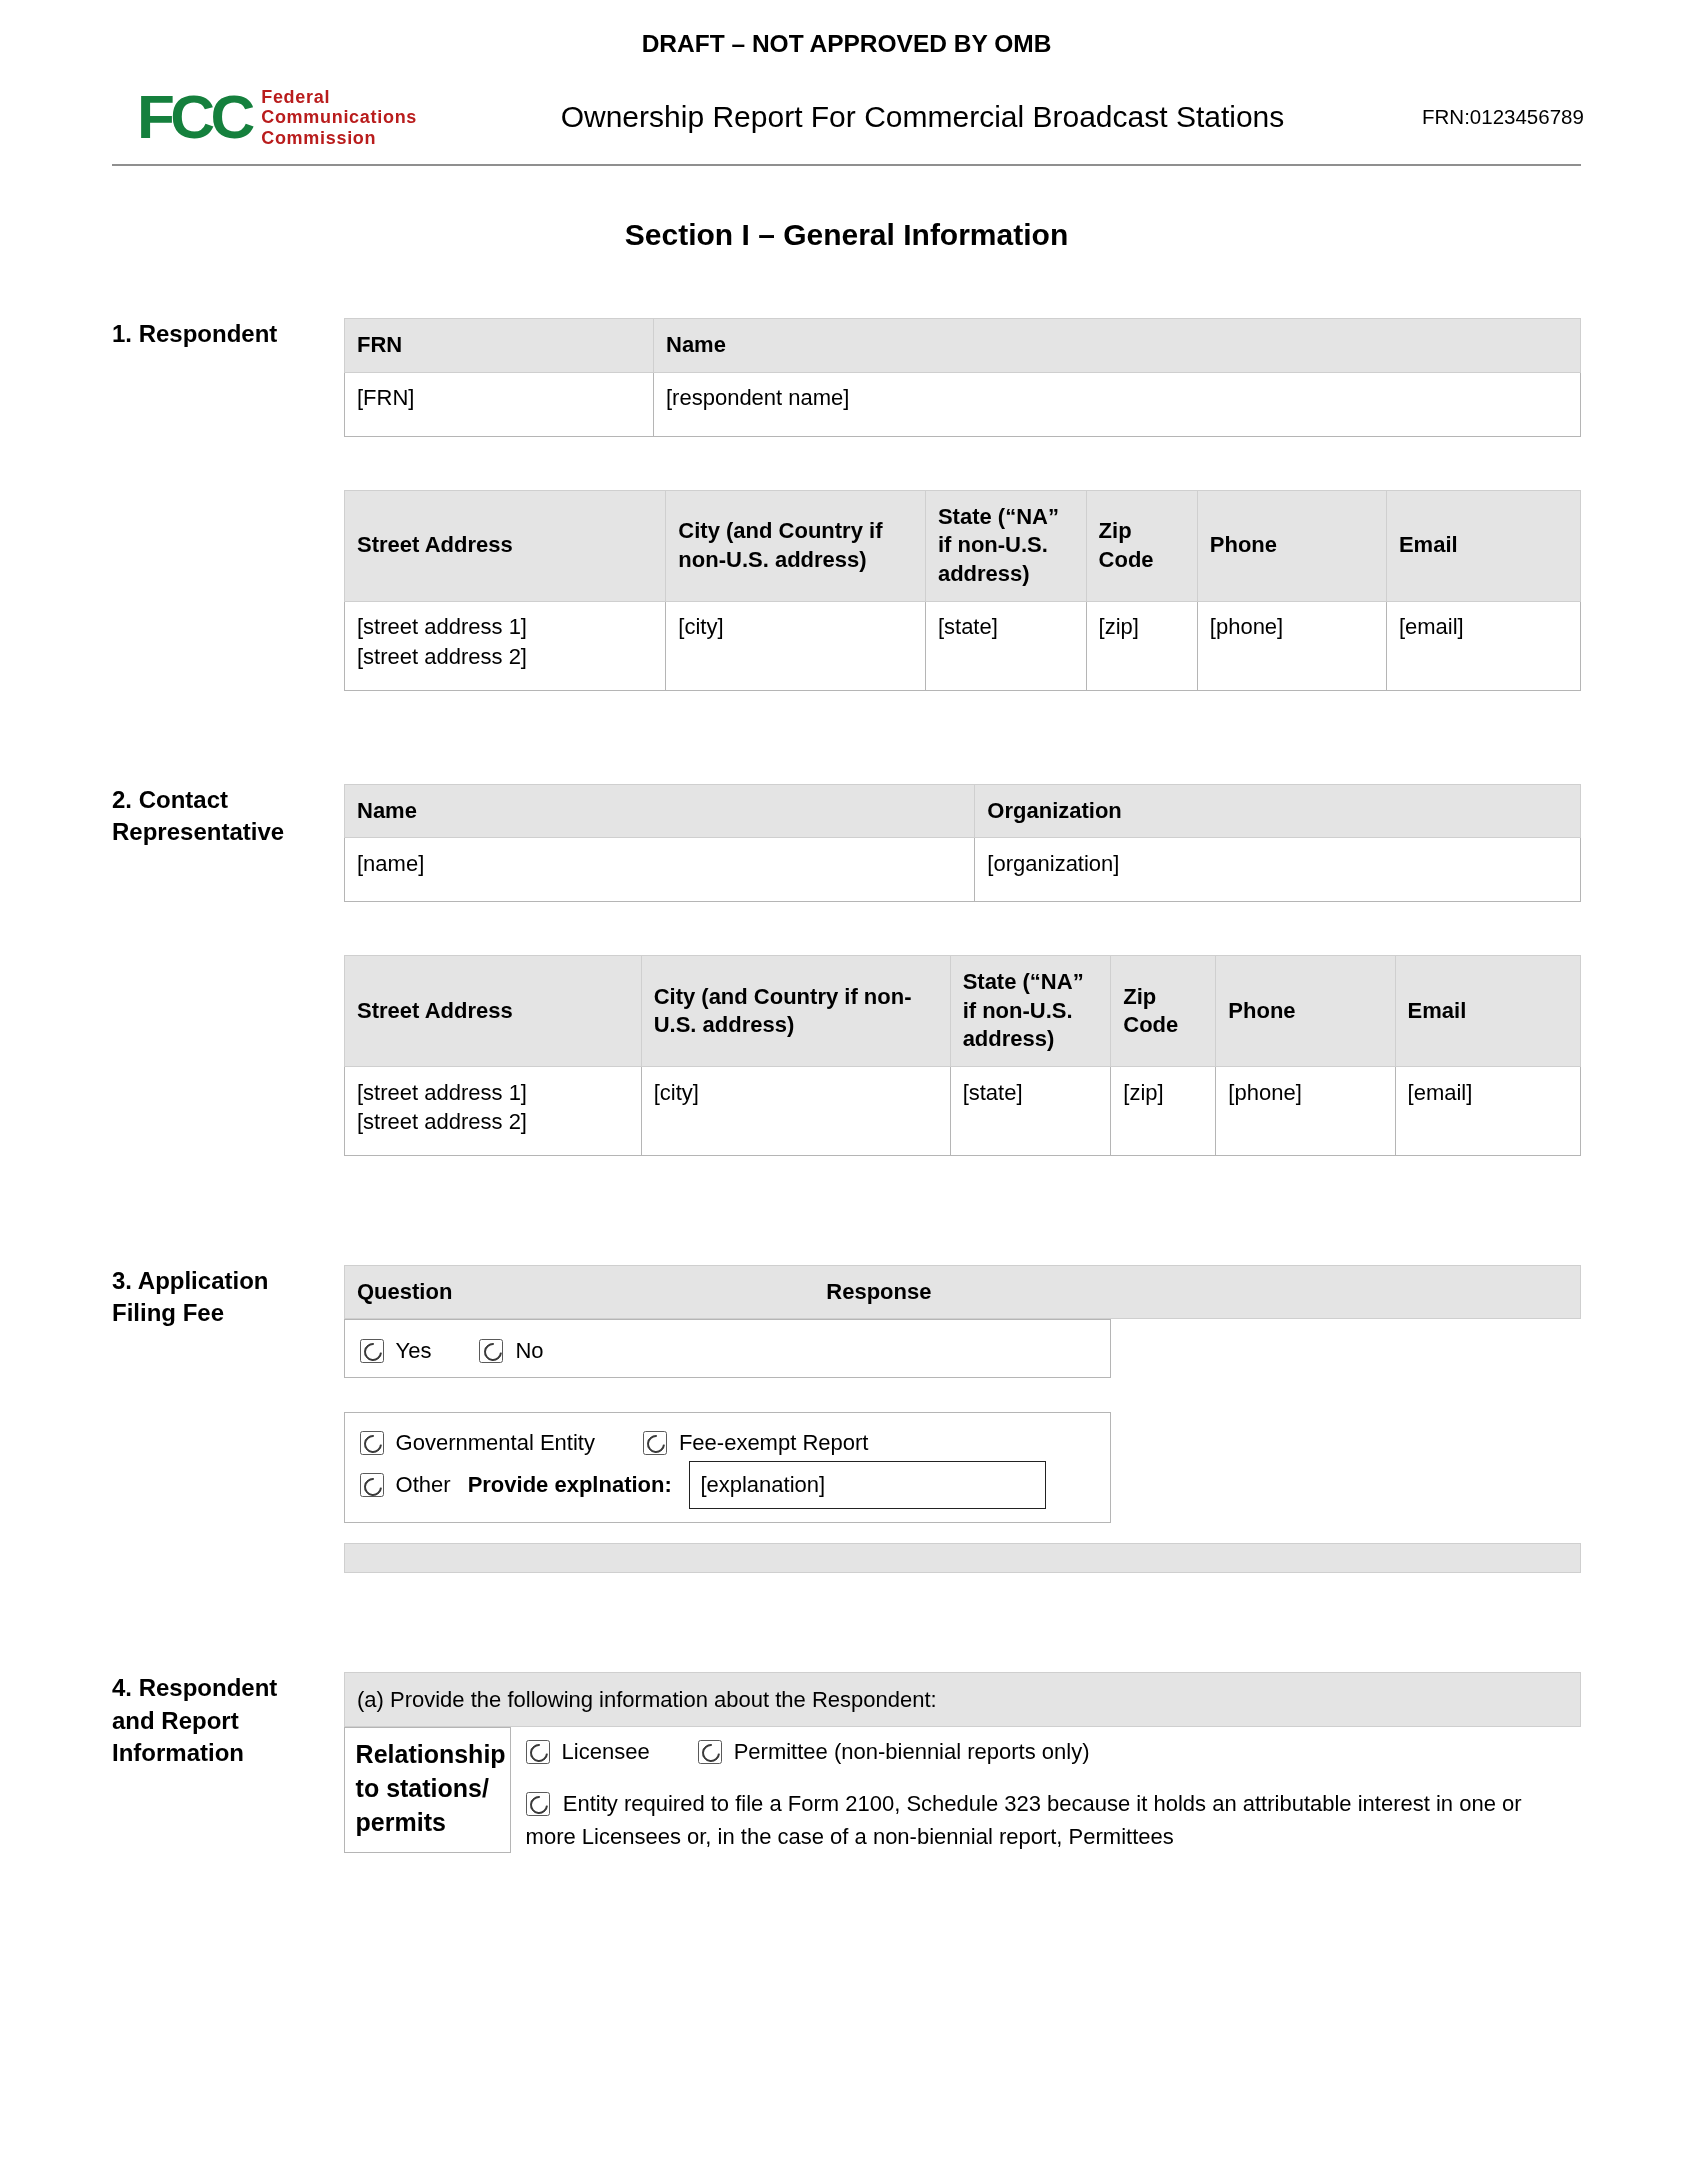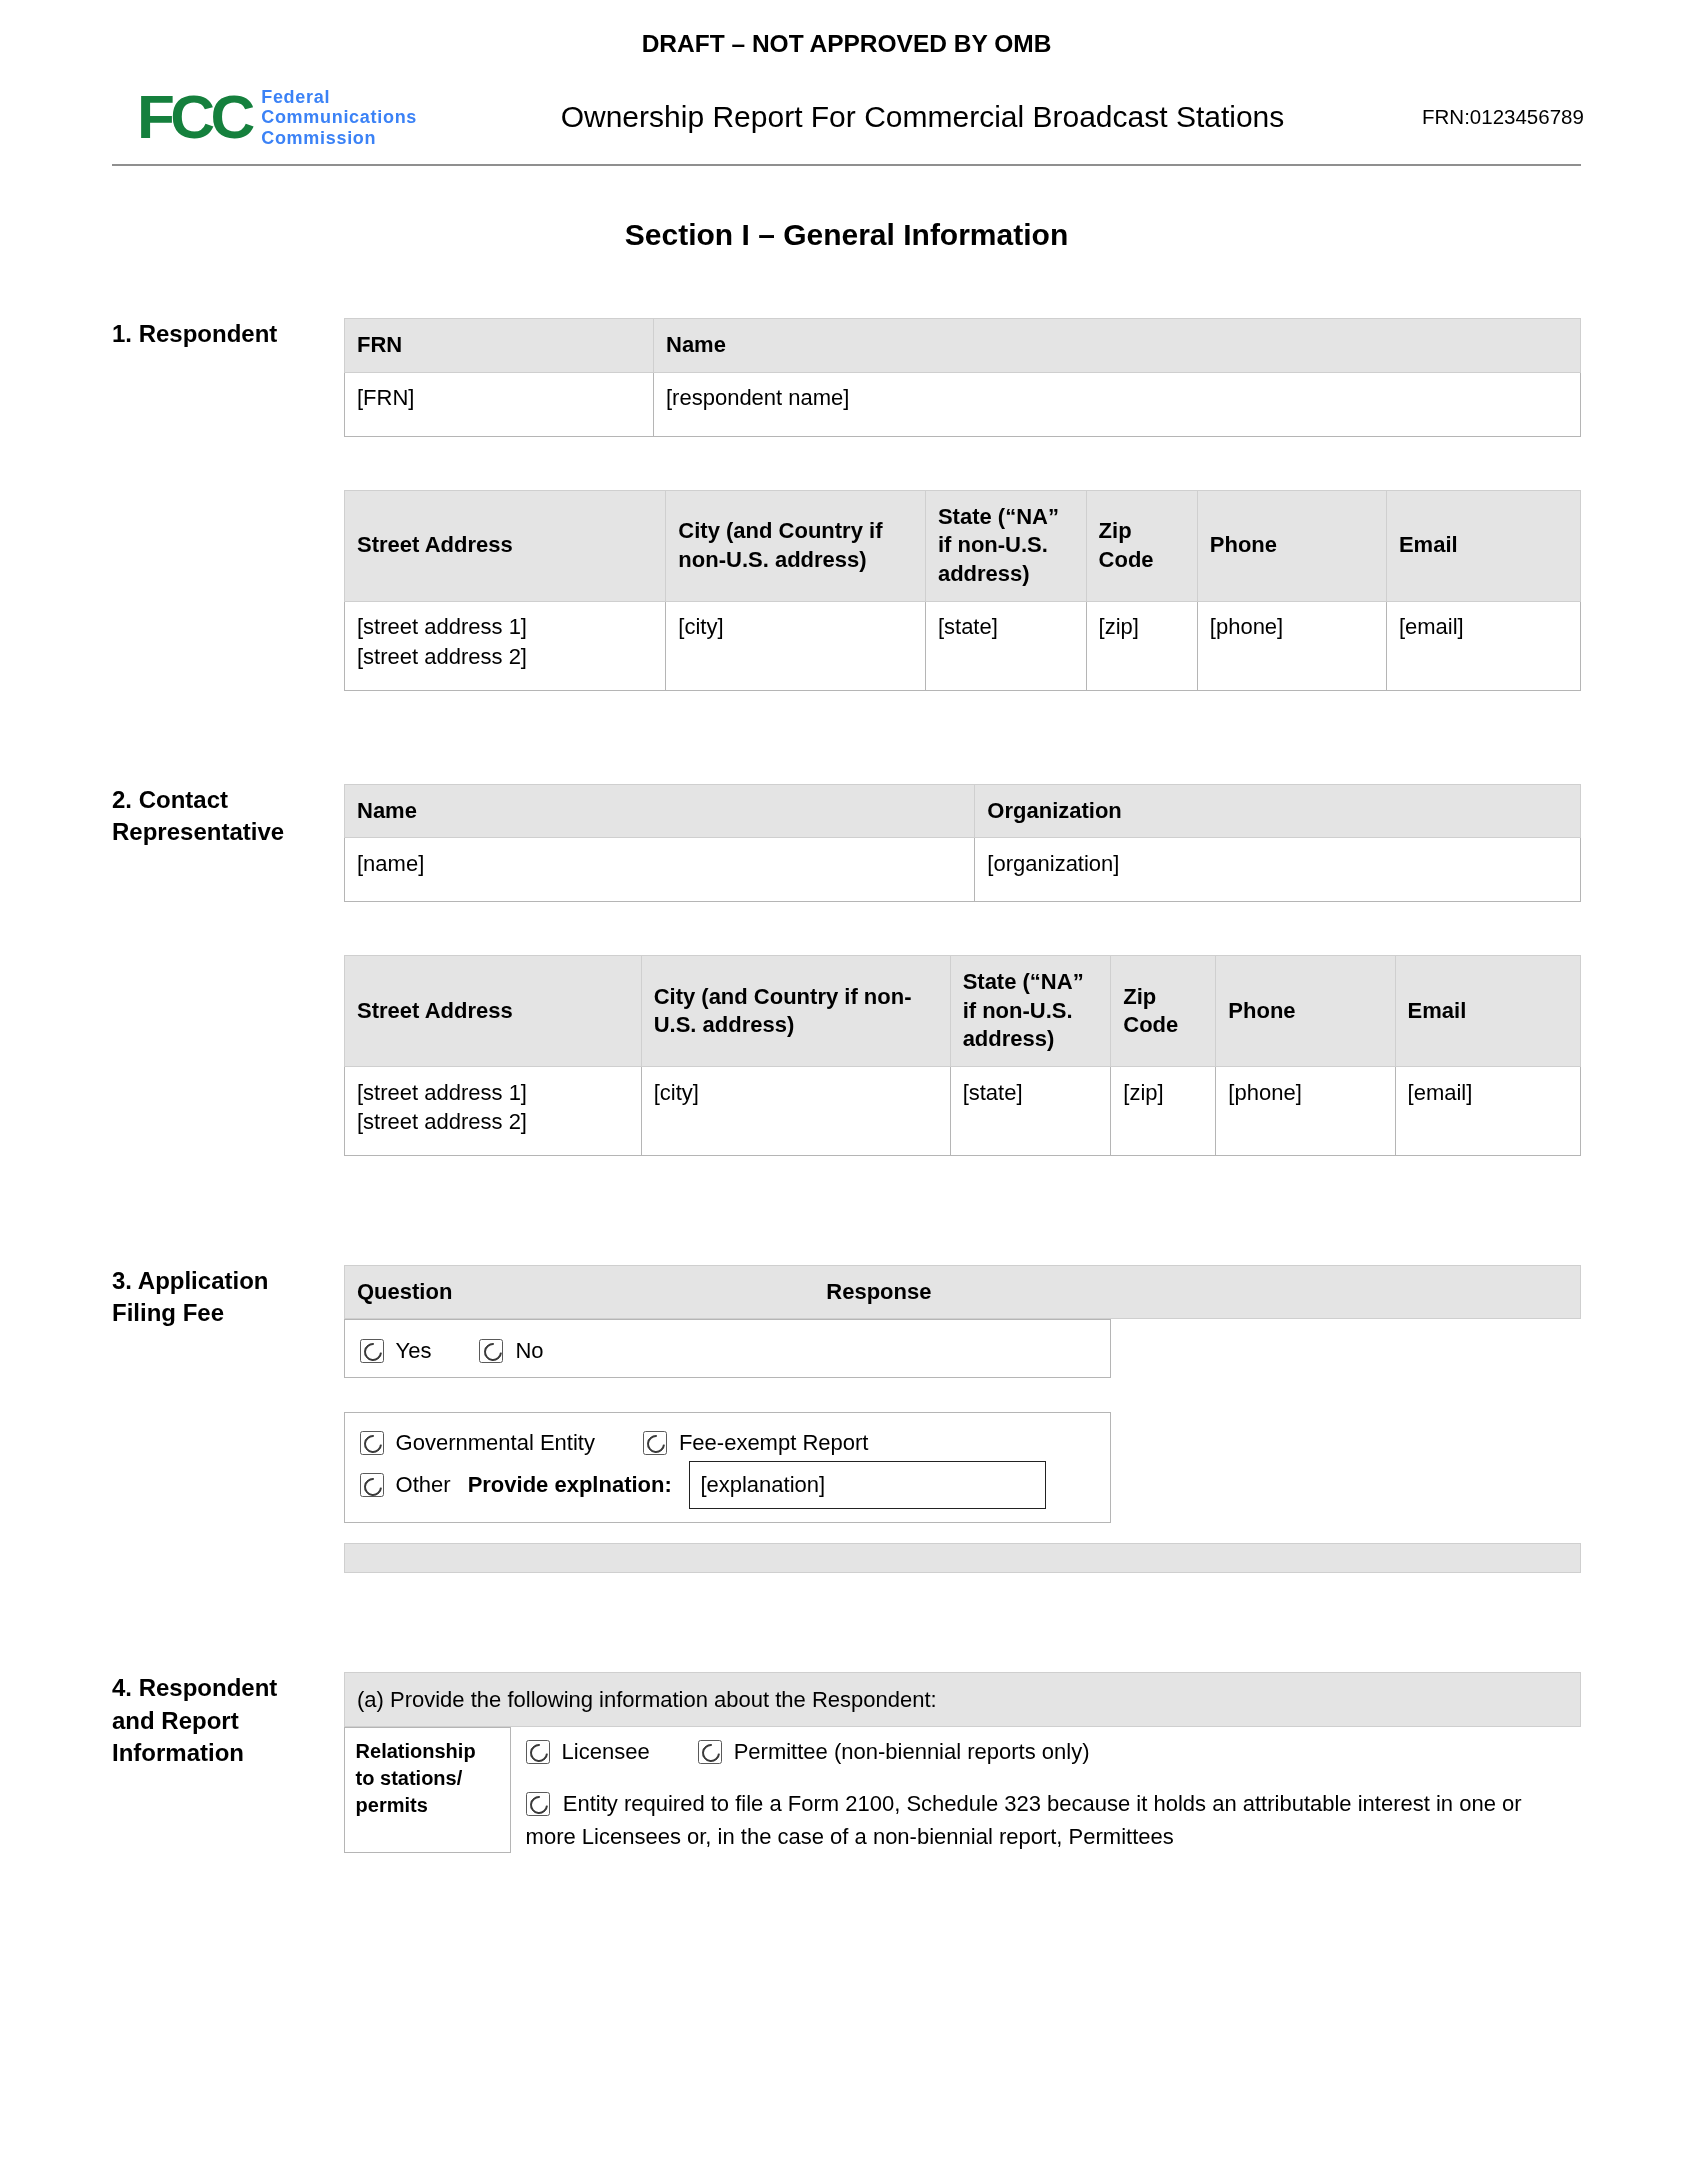--- a/index.html
+++ b/index.html
@@ -9,21 +9,21 @@
     font-family:"Liberation Sans", sans-serif;
     color:#000;
   }
   .page { width:1687px; height:2183px; padding:25px 106px 0 112px; position:relative; background:#fff; }
 
   .draft-notice { text-align:center; font-weight:bold; font-size:24.5px; margin-top:5.3px; }
 
   .header-bar { display:flex; align-items:center; margin-top:28px; }
   .logo-block { display:flex; align-items:center; width:311px; }
   .logo-fcc { font-size:62px; font-weight:900; letter-spacing:-4.6px; color:#15803d; line-height:1;margin-left:25px; }
-  .logo-lines { margin-left:10.6px; font-size:18px; font-weight:bold; color:#3b82f6; line-height:1.14; letter-spacing:0.7px; }
+  .logo-lines { margin-left:10.6px; font-size:18px; font-weight:bold; color:#b91c1c; line-height:1.14; letter-spacing:0.7px; }
   .doc-title { flex:1; text-align:center; font-size:30px; font-weight:400; }
   .frn-label { font-size:20.5px; width:159px; text-align:right; }
   .header-rule { border:none; border-top:2px solid #8f8f8f; margin-top:16px; }
 
   .section-heading { text-align:center; font-weight:bold; font-size:30px; margin-top:52px; }
 
   .section { display:flex; }
   .sec-1 { margin-top:66px; }
   .sec-2 { margin-top:93px; }
   .sec-3 { margin-top:109px; }
@@ -70,21 +70,21 @@
   .opt-label { margin-left:12px; }
   .opt-sp { width:48px; flex:0 0 48px; }
   .explain-label { font-weight:bold; margin-left:17px; white-space:nowrap; }
   .explain-input {
     margin-left:17px; width:357px; height:48px; border:1.3px solid #222;
     font-family:"Liberation Sans", sans-serif; font-size:22px; padding:0 10.6px; color:#000; background:#fff;
   }
 
   .s4-head { background:#e4e4e4; border:0.7px solid #cfcfcf; font-weight:normal; font-size:22px; padding:13.2px 12px; }
   .s4-row { display:flex; }
-  .s4-left { width:167px; flex:0 0 167px; border:0.7px solid #b5b5b5; padding:10.6px 10.6px; font-weight:bold; font-size:20px; line-height:1.35; }
+  .s4-left { width:167px; flex:0 0 167px; border:0.7px solid #b5b5b5; padding:10.6px 10.6px; font-weight:bold; font-size:25px; line-height:1.35; }
   .s4-right { flex:1; min-width:0; padding:12px 0 0 14.6px; font-size:22px; }
   .s4-line { display:flex; align-items:center; }
   .s4-entity { margin-top:22.5px; line-height:1.5; padding-right:6.6px; }
   .s4-entity .radio { margin-right:13.2px; }
 </style>
 </head>
 <body>
 
 <div class="page">
 

